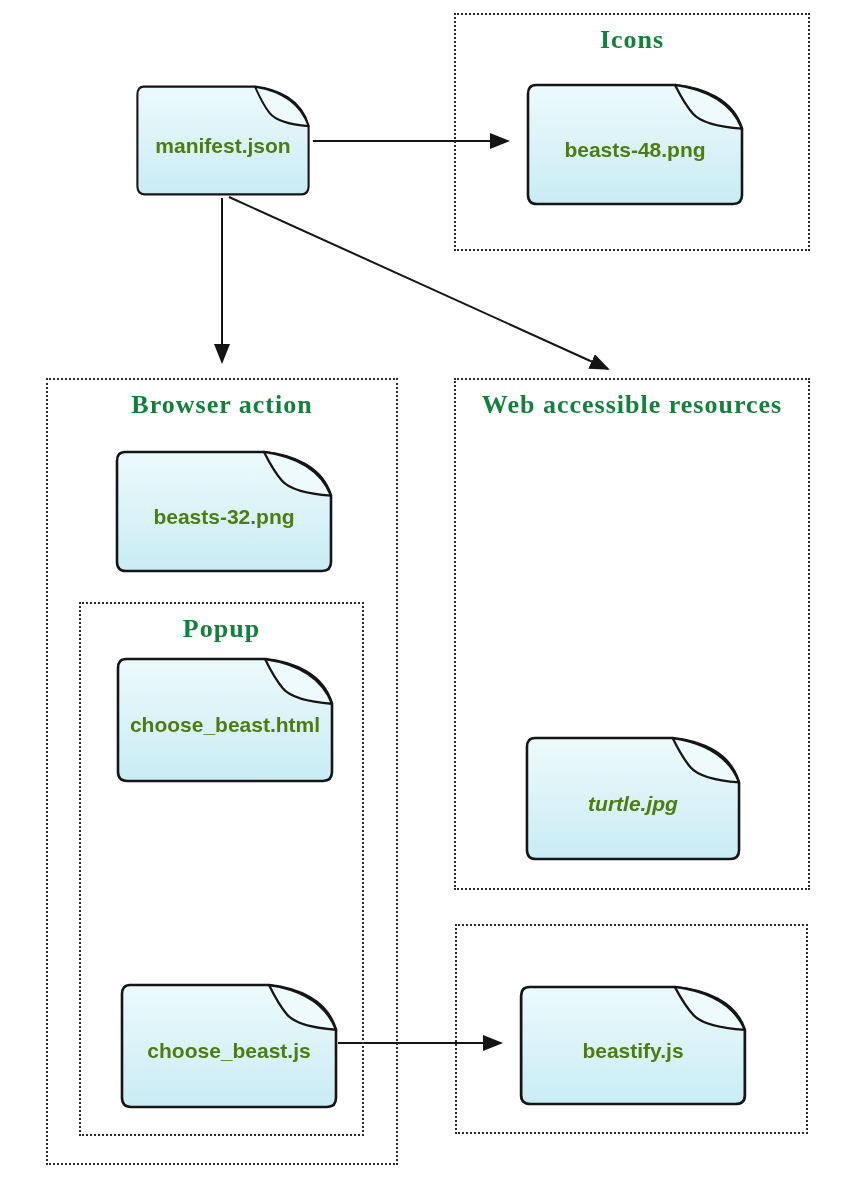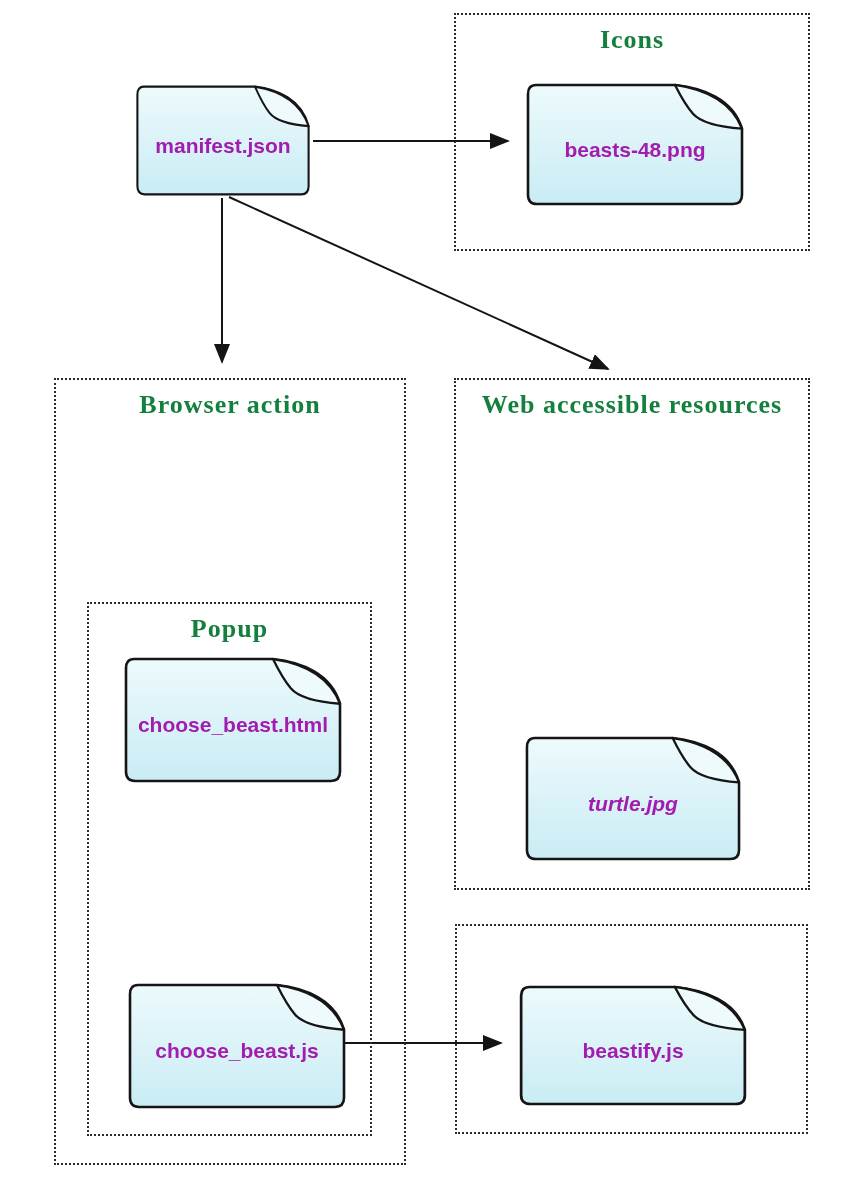--- a/index.html
+++ b/index.html
@@ -49,21 +49,21 @@
     position: absolute;
     left: 0;
     right: 0;
     top: 0;
     bottom: 0;
     display: flex;
     align-items: center;
     justify-content: center;
     font-weight: bold;
     font-size: 21px;
-    color: #a21caf;
+    color: #4d7c0f;
     padding-top: 10px;
     box-sizing: border-box;
     white-space: nowrap;
   }
   .doc-body {
     fill: url(#fileGrad);
     stroke: #151515;
     stroke-width: 2.6;
     stroke-linejoin: round;
   }
@@ -126,23 +126,30 @@
     <div class="group-title">Icons</div>
     <div class="file" style="left:69px; top:67px; width:220px; height:125px;">
       <svg class="doc-shape" viewBox="0 0 220 126" preserveAspectRatio="none">
         <path class="doc-body" d="M11,3 H150 C178,6 208,17 217,47 V114 Q217,123 208,123 H12 Q3,123 3,114 V12 Q3,3 11,3 Z"></path>
         <path class="doc-flap" d="M150,3 C178,7 206,19 217,47 C190,45 175,40 168,32 C161,24 155,13 150,3 Z"></path>
       </svg>
       <span class="file-label">beasts-48.png</span>
     </div>
   </div>
 
-  <div class="group" style="left:54px; top:378px; width:352px; height:787px;">
+  <div class="group" style="left:46px; top:378px; width:352px; height:787px;">
     <div class="group-title">Browser action</div>
 
+    <div class="file" style="left:66px; top:69px; width:220px; height:125px;">
+      <svg class="doc-shape" viewBox="0 0 220 126" preserveAspectRatio="none">
+        <path class="doc-body" d="M11,3 H150 C178,6 208,17 217,47 V114 Q217,123 208,123 H12 Q3,123 3,114 V12 Q3,3 11,3 Z"></path>
+        <path class="doc-flap" d="M150,3 C178,7 206,19 217,47 C190,45 175,40 168,32 C161,24 155,13 150,3 Z"></path>
+      </svg>
+      <span class="file-label">beasts-32.png</span>
+    </div>
 
     <div class="group" style="left:31px; top:222px; width:285px; height:534px;">
       <div class="group-title">Popup</div>
 
       <div class="file" style="left:34px; top:52px; width:220px; height:128px;text-align:right;">
         <svg class="doc-shape" viewBox="0 0 220 126" preserveAspectRatio="none">
           <path class="doc-body" d="M11,3 H150 C178,6 208,17 217,47 V114 Q217,123 208,123 H12 Q3,123 3,114 V12 Q3,3 11,3 Z"></path>
           <path class="doc-flap" d="M150,3 C178,7 206,19 217,47 C190,45 175,40 168,32 C161,24 155,13 150,3 Z"></path>
         </svg>
         <span class="file-label">choose_beast.html</span>

